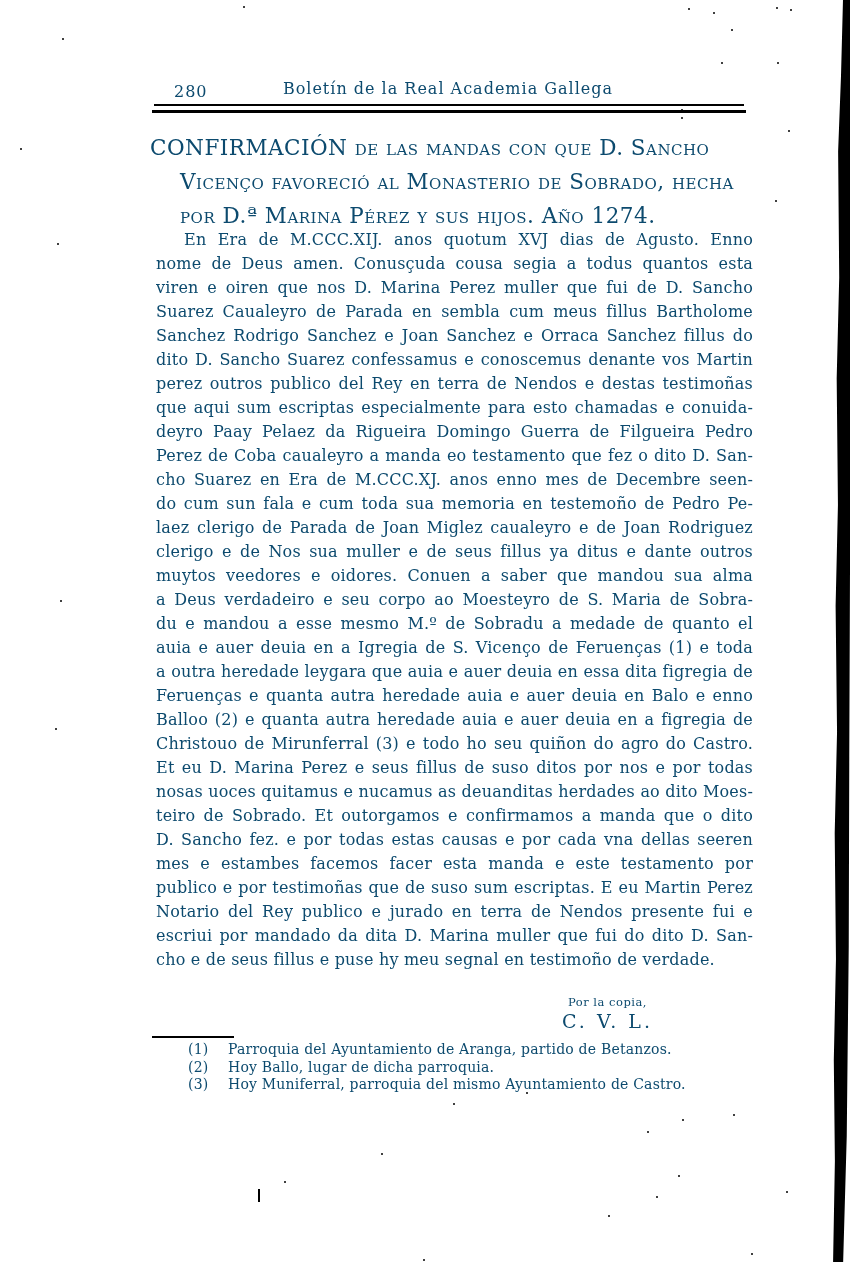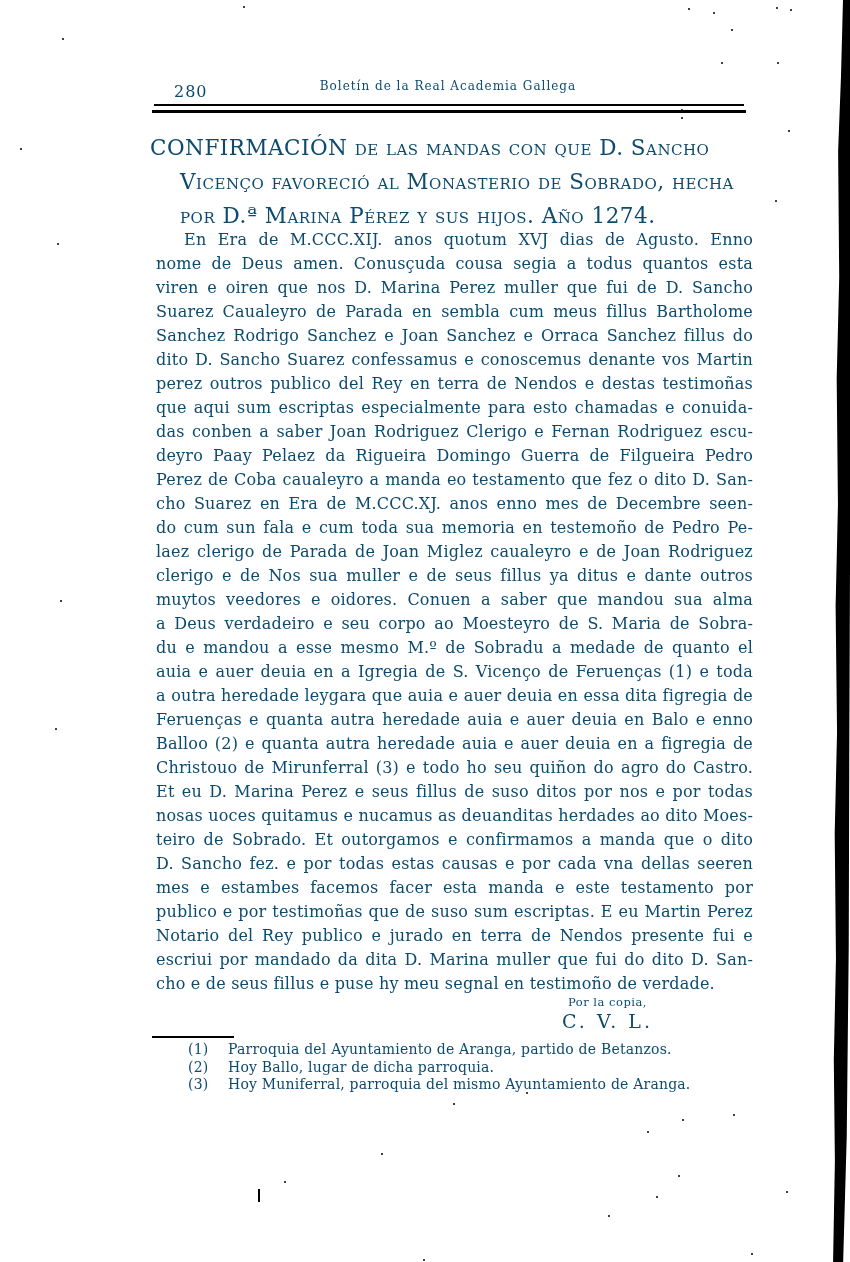--- a/index.html
+++ b/index.html
@@ -6,21 +6,21 @@
   .page {
     position:relative; width:850px; height:1262px; margin:0 auto;
     background:#ffffff; color:#0c4a6e;
     font-family:"DejaVu Serif", serif; overflow:hidden;
   }
 
   
   .page-number { position:absolute; left:174px; top:82px; font-size:16px; letter-spacing:1px; }
   .running-head {
     position:absolute; left:150px; top:79px; width:596px; text-align:center;
-    font-size:12px; letter-spacing:1px;
+    font-size:16px; letter-spacing:1px;
   }
   .rule-thin  { position:absolute; left:154px; top:104px; width:590px; height:2px; background:#000; }
   .rule-thick { position:absolute; left:152px; top:110px; width:594px; height:3px; background:#000; }
 
   
   .title {
     position:absolute; left:150px; top:131px; width:600px;
     font-variant:small-caps; font-size:21.5px; line-height:34px; letter-spacing:0.5px;
   }
   .title-line + .title-line { padding-left:30px; }
@@ -91,21 +91,20 @@
       <div class="body-line">Suarez Caualeyro de Parada en sembla cum meus fillus Bartholome</div>
 
       <div class="body-line">Sanchez Rodrigo Sanchez e Joan Sanchez e Orraca Sanchez fillus do</div>
 
       <div class="body-line">dito D. Sancho Suarez confessamus e conoscemus denante vos Martin</div>
 
       <div class="body-line">perez outros publico del Rey en terra de Nendos e destas testimoñas</div>
 
       <div class="body-line">que aqui sum escriptas especialmente para esto chamadas e conuida-</div>
 
-      <div class="body-line">das conben a saber Joan Rodriguez Clerigo e Fernan Rodriguez escu-</div>
 
       <div class="body-line">deyro Paay Pelaez da Rigueira Domingo Guerra de Filgueira Pedro</div>
 
       <div class="body-line">Perez de Coba caualeyro a manda eo testamento que fez o dito D. San-</div>
 
       <div class="body-line">cho Suarez en Era de M.CCC.XJ. anos enno mes de Decembre seen-</div>
 
       <div class="body-line">do cum sun fala e cum toda sua memoria en testemoño de Pedro Pe-</div>
 
       <div class="body-line">laez clerigo de Parada de Joan Miglez caualeyro e de Joan Rodriguez</div>
@@ -157,21 +156,21 @@
 
       <div class="footnote">
         <span class="fn-num">(1)</span><span class="fn-text">Parroquia del Ayuntamiento de Aranga, partido de Betanzos.</span>
       </div>
 
       <div class="footnote">
         <span class="fn-num">(2)</span><span class="fn-text">Hoy Ballo, lugar de dicha parroquia.</span>
       </div>
 
       <div class="footnote">
-        <span class="fn-num">(3)</span><span class="fn-text">Hoy Muniferral, parroquia del mismo Ayuntamiento de Aranga.</span>
+        <span class="fn-num">(3)</span><span class="fn-text">Hoy Muniferral, parroquia del mismo Ayuntamiento de Castro.</span>
       </div>
     </div>
 
   <div class="scan-edge"></div>
   <div class="scan-mark" style="left:258px; top:1189px; width:2px; height:13px;"></div>
   <div class="speck" style="left:243px; top:6px;"></div>
   <div class="speck" style="left:688px; top:8px;"></div>
   <div class="speck" style="left:713px; top:12px;"></div>
   <div class="speck" style="left:731px; top:29px;"></div>
   <div class="speck" style="left:776px; top:7px;"></div>

